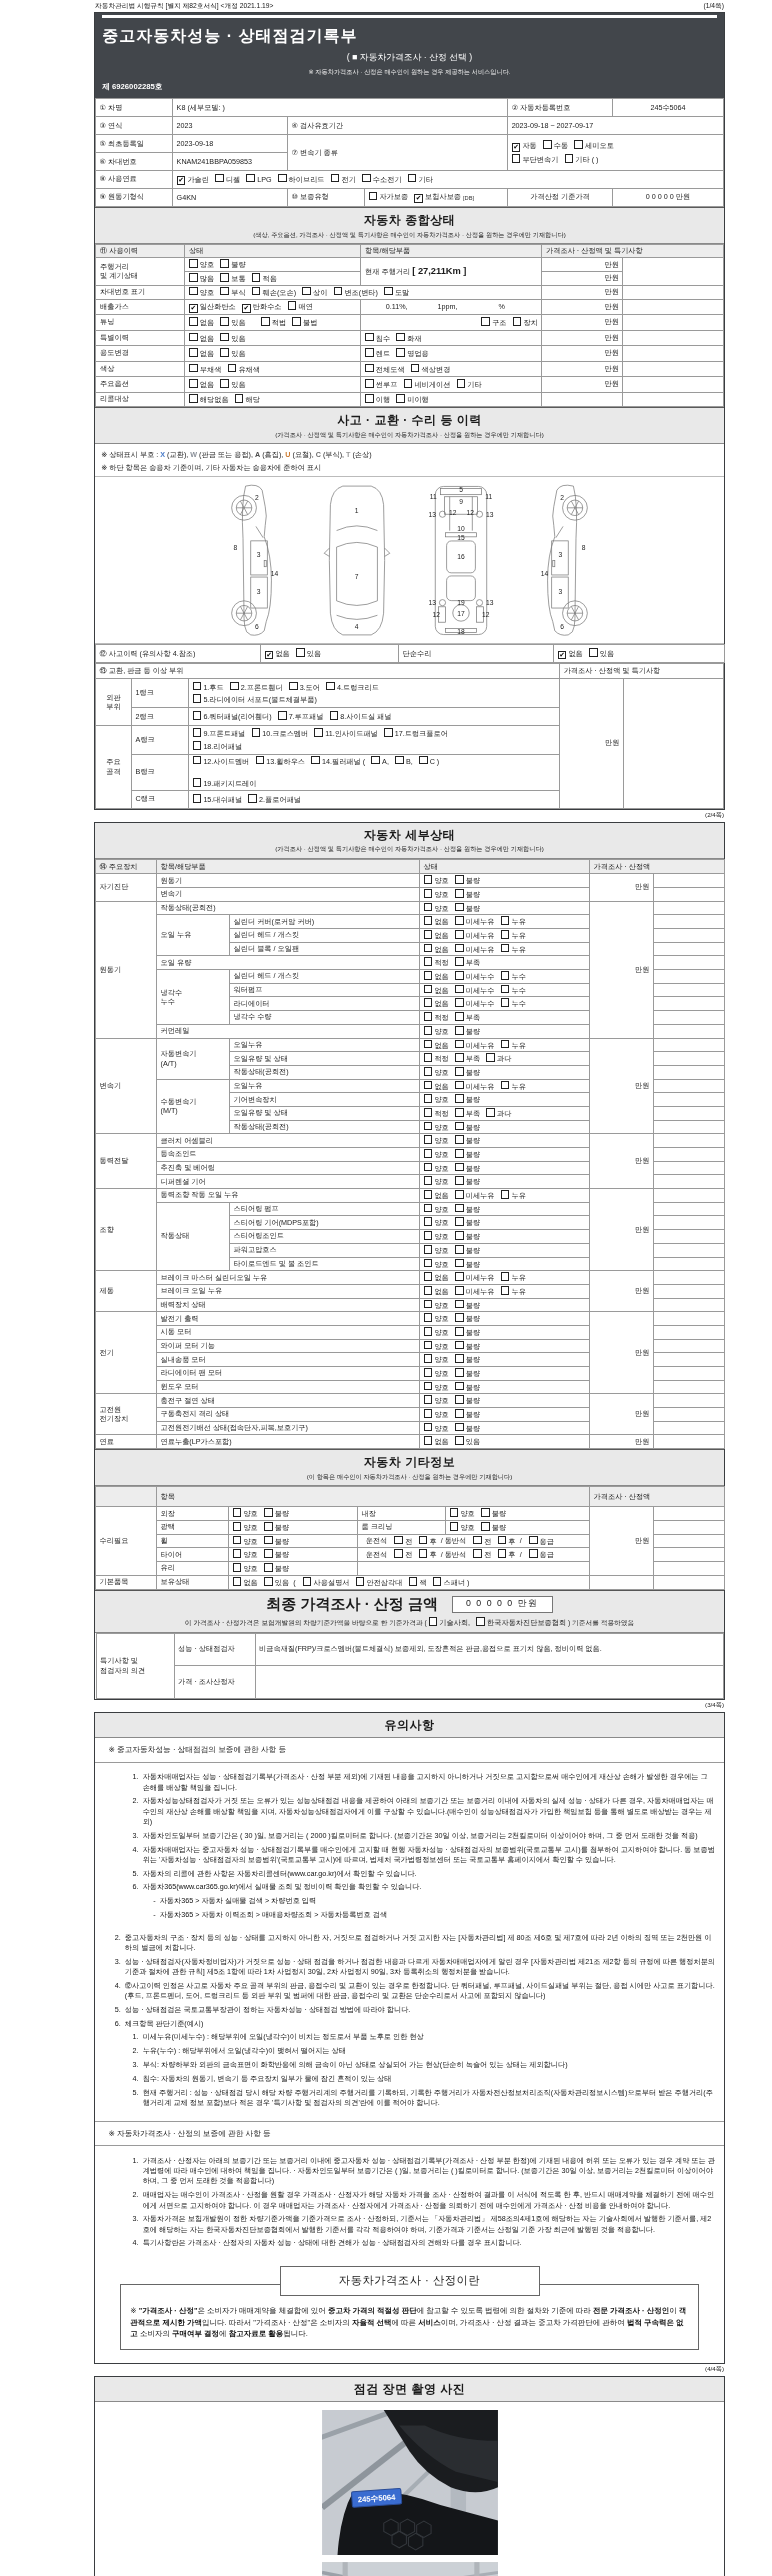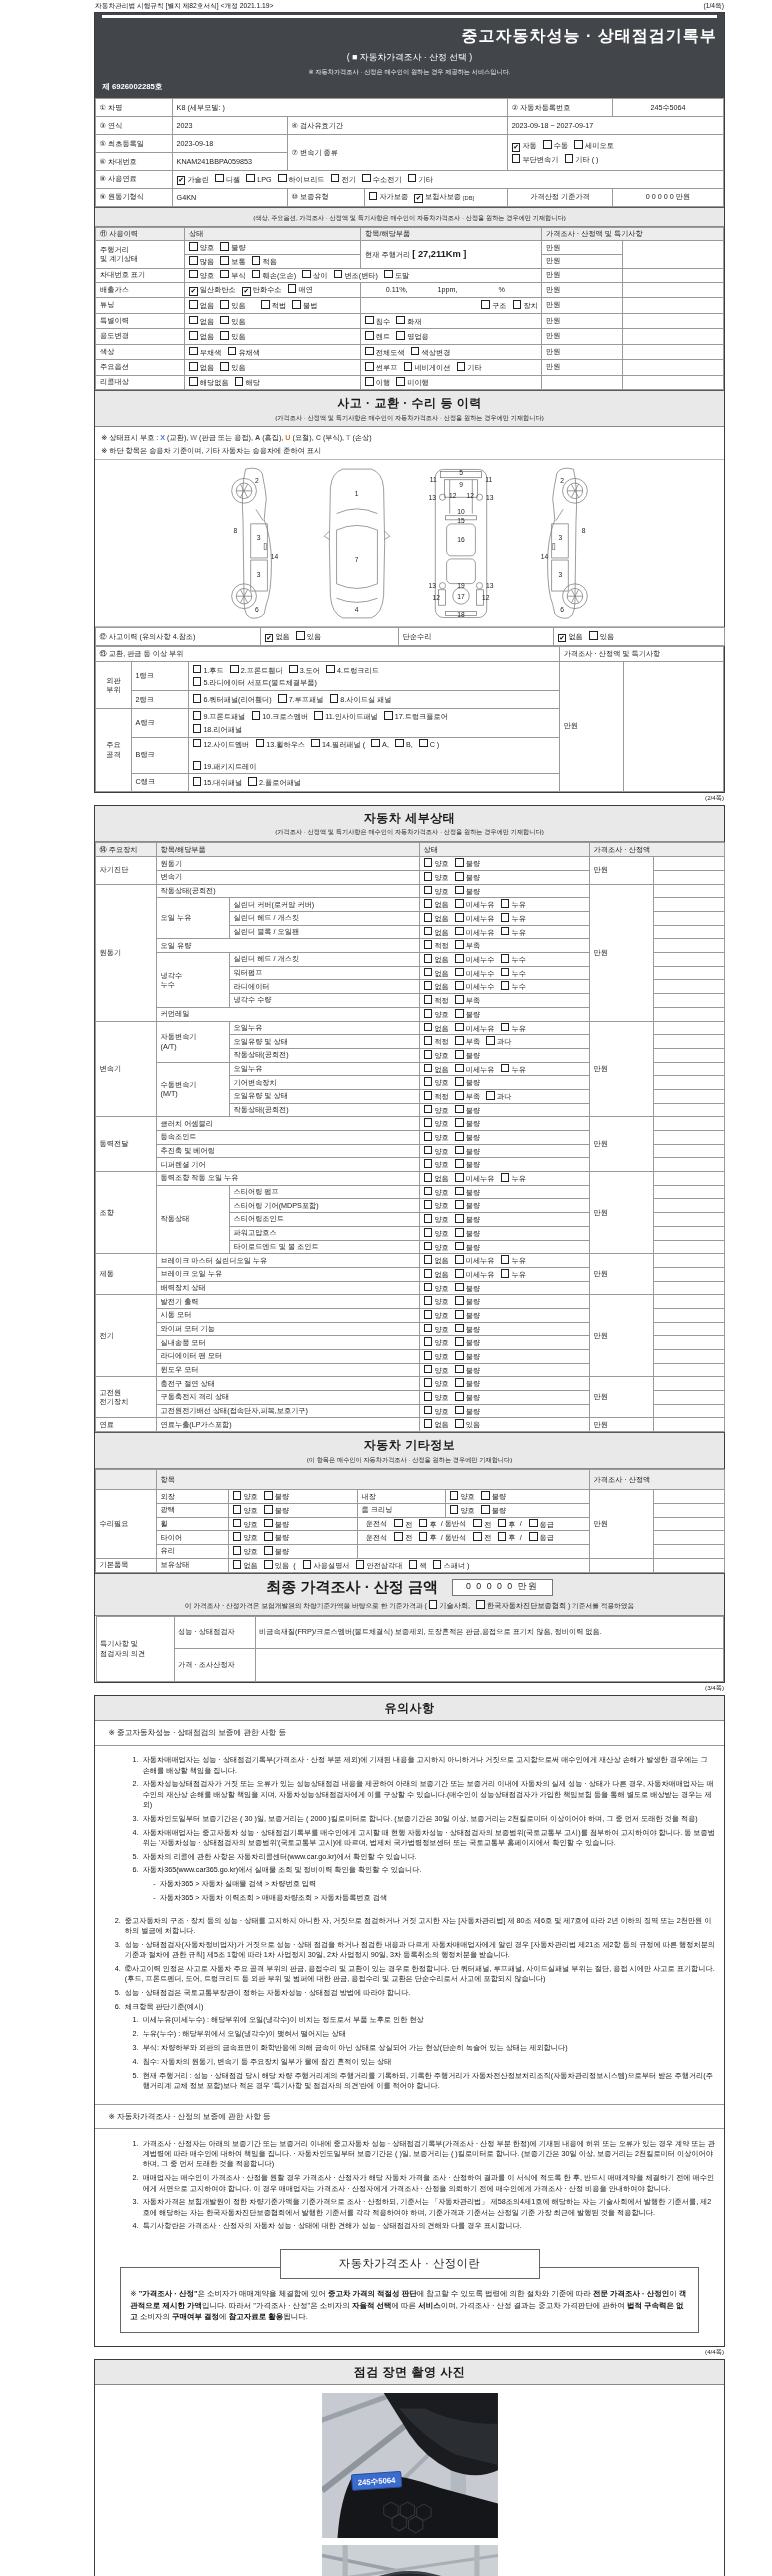--- a/index.html
+++ b/index.html
@@ -5,35 +5,35 @@
   html,body{margin:0;padding:0}
   body{width:773px;height:2576px;background:#fff;position:relative;overflow:hidden;
        font-family:"Liberation Sans","DejaVu Sans",sans-serif;color:#1a1a1a}
   .page{position:absolute;left:94px;top:0;width:631px}
   .meta{display:flex;justify-content:space-between;font-size:6.7px;color:#111;padding:2.1px 1px 1px}
   .pmark{text-align:right;font-size:6.2px;color:#222;padding:1.5px 1px}
   .pagebox{border:1.5px solid #3a3d40;background:#fff}
   
   .hdr{background:#42464b;color:#fff;padding:2.1px 7.2px 6.2px}
   .hdr .stripe{height:3.1px;background:#fff;margin-bottom:8.2px}
-  .hdr .t{ text-align:right;font-size:16px;font-weight:bold;letter-spacing:1px}
+  .hdr .t{ text-align:left;font-size:16px;font-weight:bold;letter-spacing:1px}
   .hdr .s{ text-align:center;font-size:8.8px;margin-top:4.6px}
   .hdr .n{ text-align:center;font-size:6.2px;margin-top:3.6px;color:#f0f0f0}
   .hdr .d{ font-size:7.7px;font-weight:bold;margin-top:5.2px}
   
   .band{background:#e9e9e9;text-align:center;padding:4.1px 0 3.6px;border-top:1px solid #5a5a5a;border-bottom:0.5px solid #8a8a8a}
   .band:first-child{border-top:none}
   .band .bt{font-size:12px;font-weight:bold;letter-spacing:0.5px}
   .band .bs{font-size:6.2px;margin-top:1.5px;color:#222}
   
   table{border-collapse:collapse;table-layout:fixed;width:628px;margin:0 auto}
   td{border:0.5px solid #9a9a9a;font-size:7.2px;padding:1px 3.6px;vertical-align:middle;overflow:hidden;white-space:nowrap}
   tr{height:13.4px}
   .hd{background:#ededed}
-  .mw{text-align:left;color:#222}
+  .mw{text-align:right;color:#222}
   .bk{background:#fff}
   .ctr{text-align:center}
   .wrap{white-space:normal;line-height:1.3}
   .big{font-size:9.3px;font-weight:bold}
   .sm{font-size:5.7px;color:#333}
   
   .cb{display:inline-block;width:6.7px;height:6.7px;border:1px solid #222;margin:0 2.1px 0 6.2px;vertical-align:-1px;
       font-size:6.7px;line-height:6.2px;text-align:center;font-weight:bold;color:#000;background:#fff}
   .cb:first-child{margin-left:0}
   .pre{margin:0 1px 0 4.1px}
@@ -136,20 +136,21 @@
           <span><span class="cb"></span><span class="ol">자가보증</span><span class="cb on">✔</span><span class="ol">보험사보증</span></span>
           <span class="sm">[DB]</span>
         </td>
         <td class="ctr">가격산정 기준가격</td>
         <td class="ctr">0 0 0 0 0 만원</td>
       </tr>
     </tbody>
       </table>
 
     <div class="band">
+      <div class="bt">자동차 종합상태</div>
       <div class="bs">(색상, 주요옵션, 가격조사 · 산정액 및 특기사항은 매수인이 자동차가격조사 · 산정을 원하는 경우에만 기재합니다)</div>
     </div>
     <table>
       <colgroup>
           <col style="width:89px">
           <col style="width:176px">
           <col style="width:181px">
           <col style="width:81px">
           <col style="width:100px">
         </colgroup>

